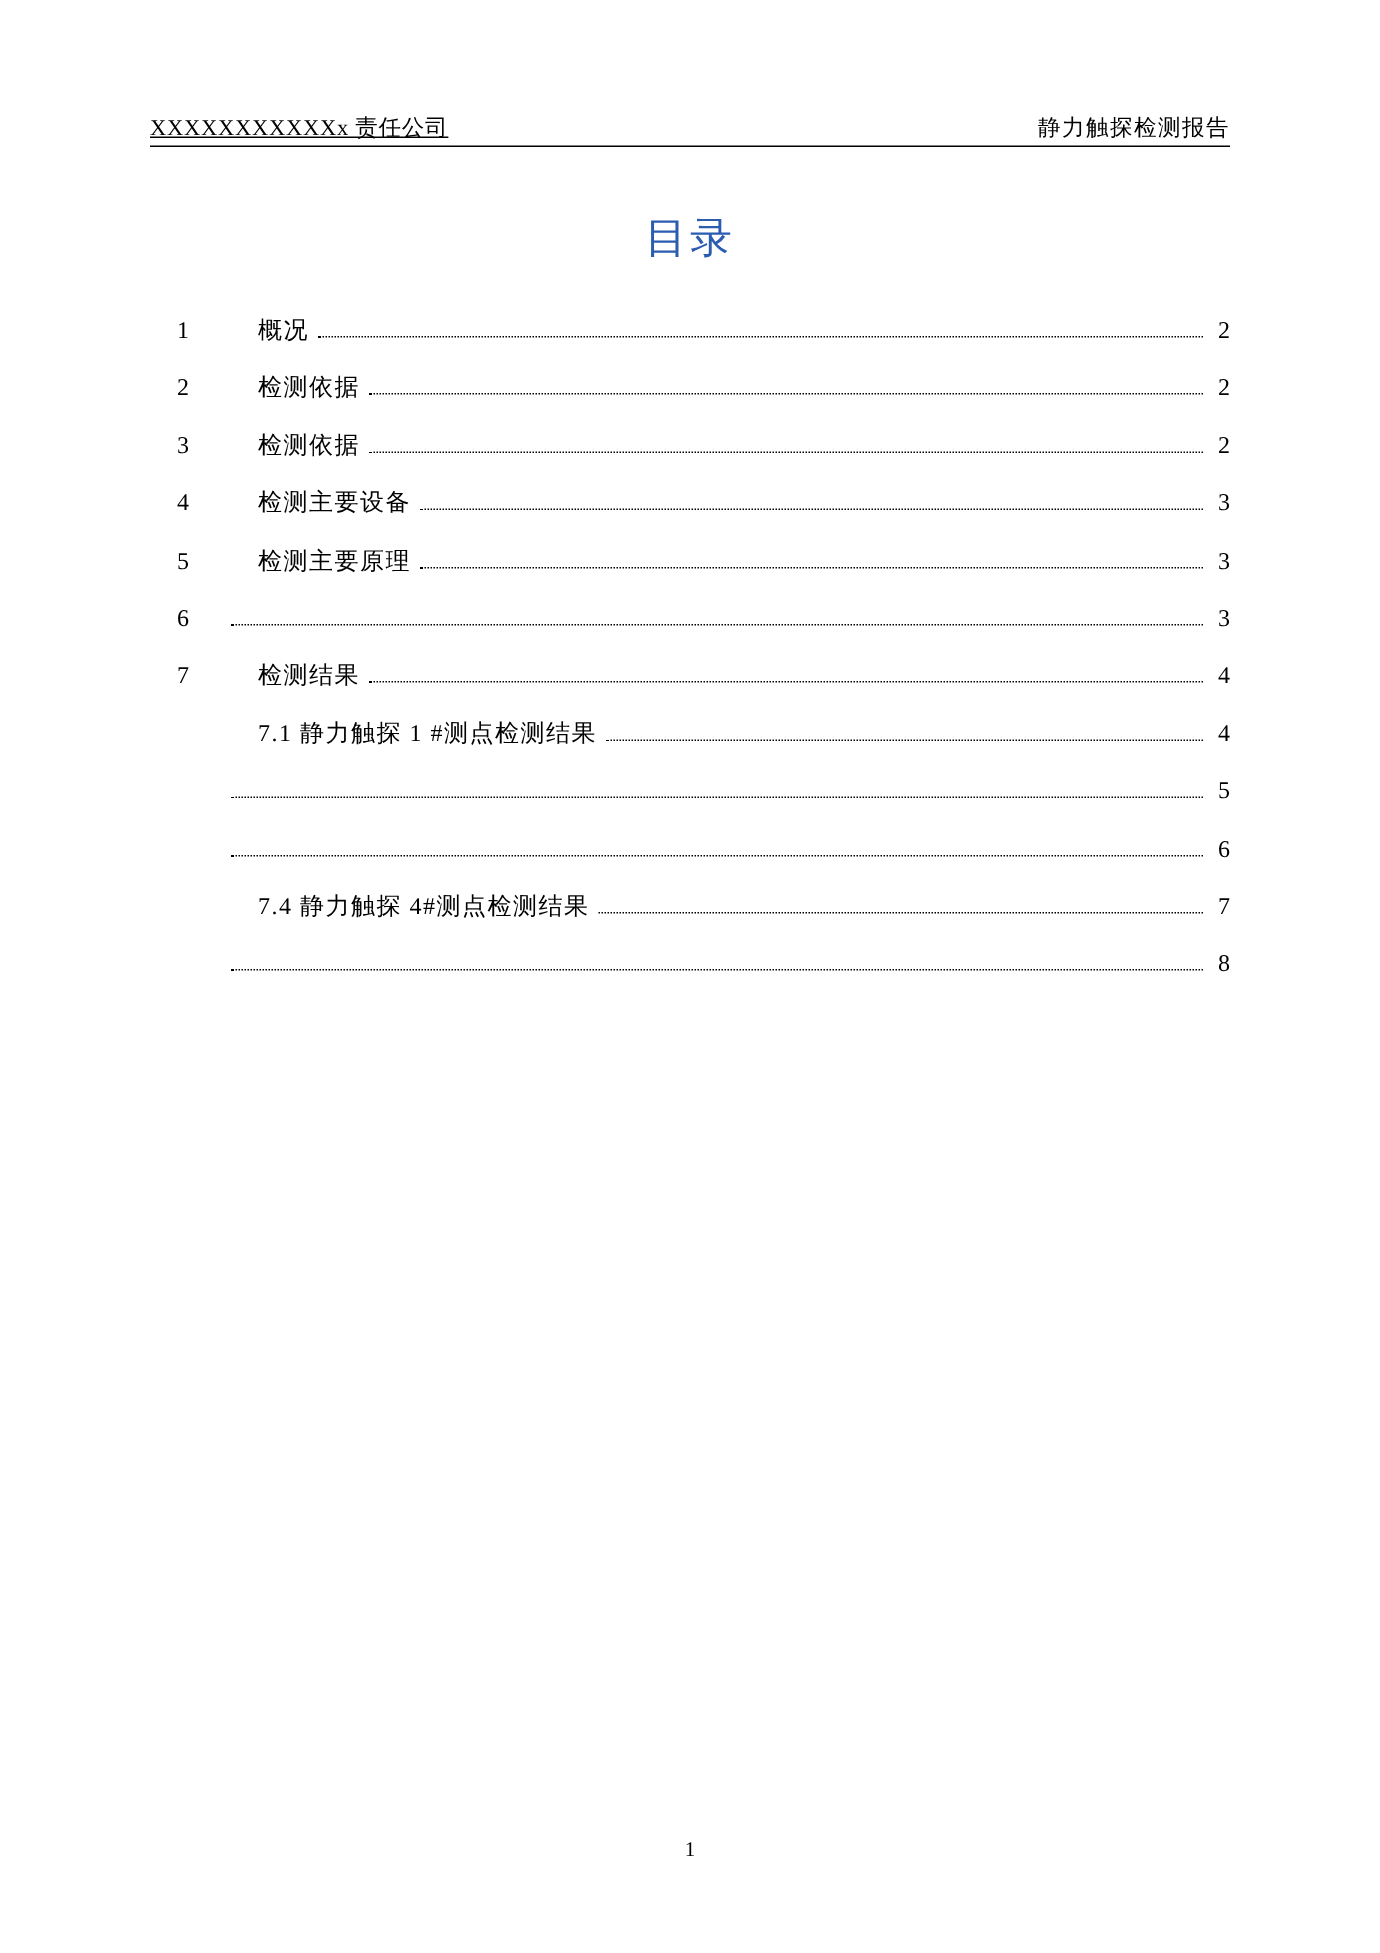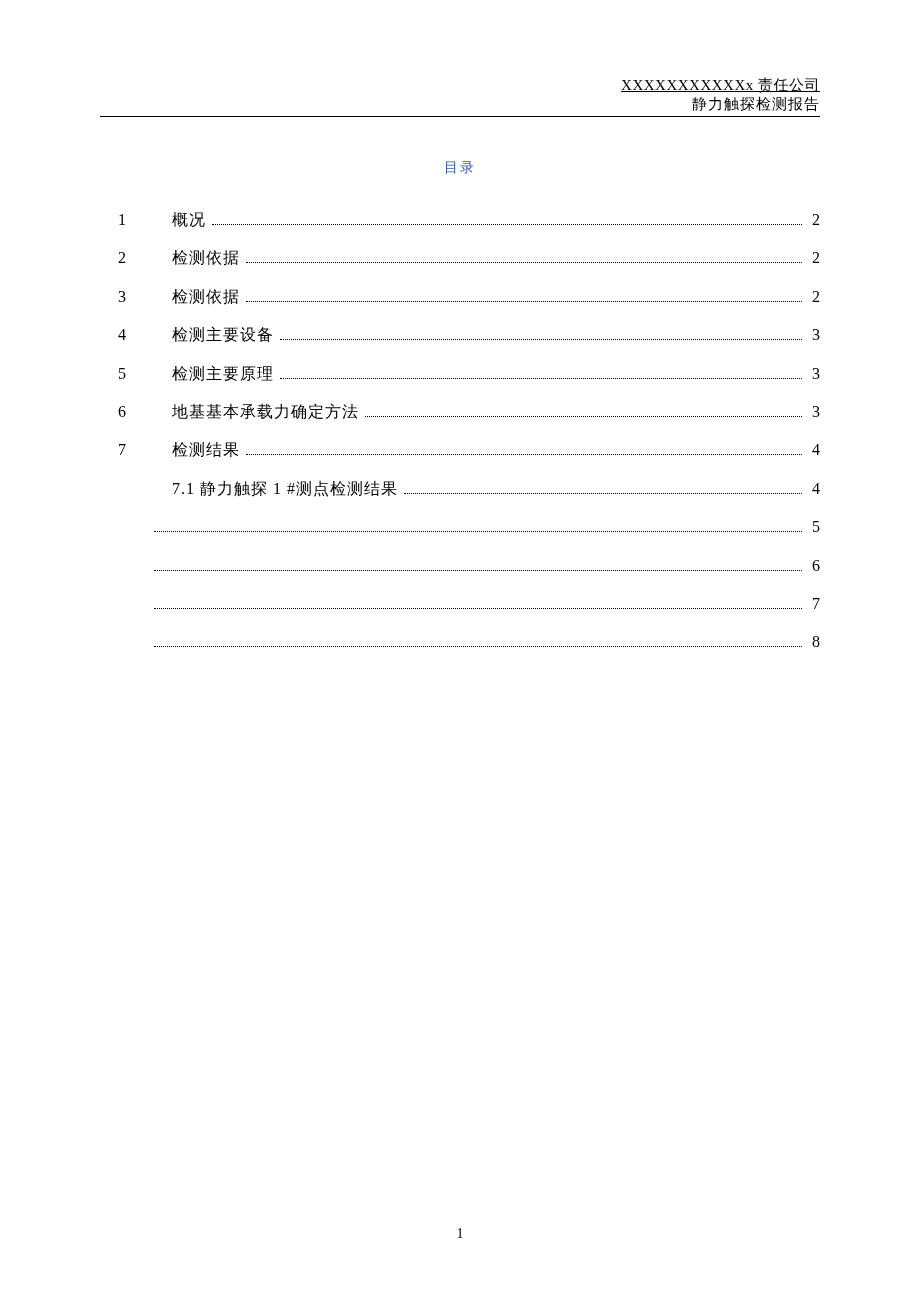--- a/index.html
+++ b/index.html
@@ -10,36 +10,35 @@
       font-family: "SimSun", "宋体", serif;
       color: #000;
       position: relative;
     }
     .page {
       padding: 76px 100px 0 100px;
     }
     .header-line {
       display: flex;
       justify-content: space-between;
-      align-items: flex-end;
+      align-items: center;
       border-bottom: 1.5px solid #000;
       padding-bottom: 2px;
       font-size: 15px;
-      flex-direction: column;
     }
     .header-left {
       text-decoration: underline;
       letter-spacing: 0.5px;
     }
     .header-right {
       letter-spacing: 1px;
     }
     .title {
       text-align: center;
-      font-size: 14px;
+      font-size: 28px;
       color: #2a5db0;
       margin-top: 42px;
       margin-bottom: 24px;
       font-weight: 500;
       letter-spacing: 2px;
     }
     .toc {
       margin-left: 18px;
       margin-right: 0;
     }
@@ -119,21 +118,20 @@
       <span class="toc-page">3</span>
     </div>
     <div class="toc-row">
       <span class="toc-num">5</span>
       <span class="toc-label">检测主要原理</span>
       <span class="toc-dots"></span>
       <span class="toc-page">3</span>
     </div>
     <div class="toc-row">
       <span class="toc-num">6</span>
-      <span class="toc-label">地基基本承载力确定方法</span>
       <span class="toc-dots"></span>
       <span class="toc-page">3</span>
     </div>
     <div class="toc-row">
       <span class="toc-num">7</span>
       <span class="toc-label">检测结果</span>
       <span class="toc-dots"></span>
       <span class="toc-page">4</span>
     </div>
 
@@ -144,20 +142,21 @@
     </div>
     <div class="toc-row toc-sub">
       <span class="toc-dots"></span>
       <span class="toc-page">5</span>
     </div>
     <div class="toc-row toc-sub">
       <span class="toc-dots"></span>
       <span class="toc-page">6</span>
     </div>
     <div class="toc-row toc-sub">
+      <span class="toc-label">7.4 静力触探 4#测点检测结果</span>
       <span class="toc-dots"></span>
       <span class="toc-page">7</span>
     </div>
     <div class="toc-row toc-sub">
       <span class="toc-dots"></span>
       <span class="toc-page">8</span>
     </div>
   </div>
 </div>
 

